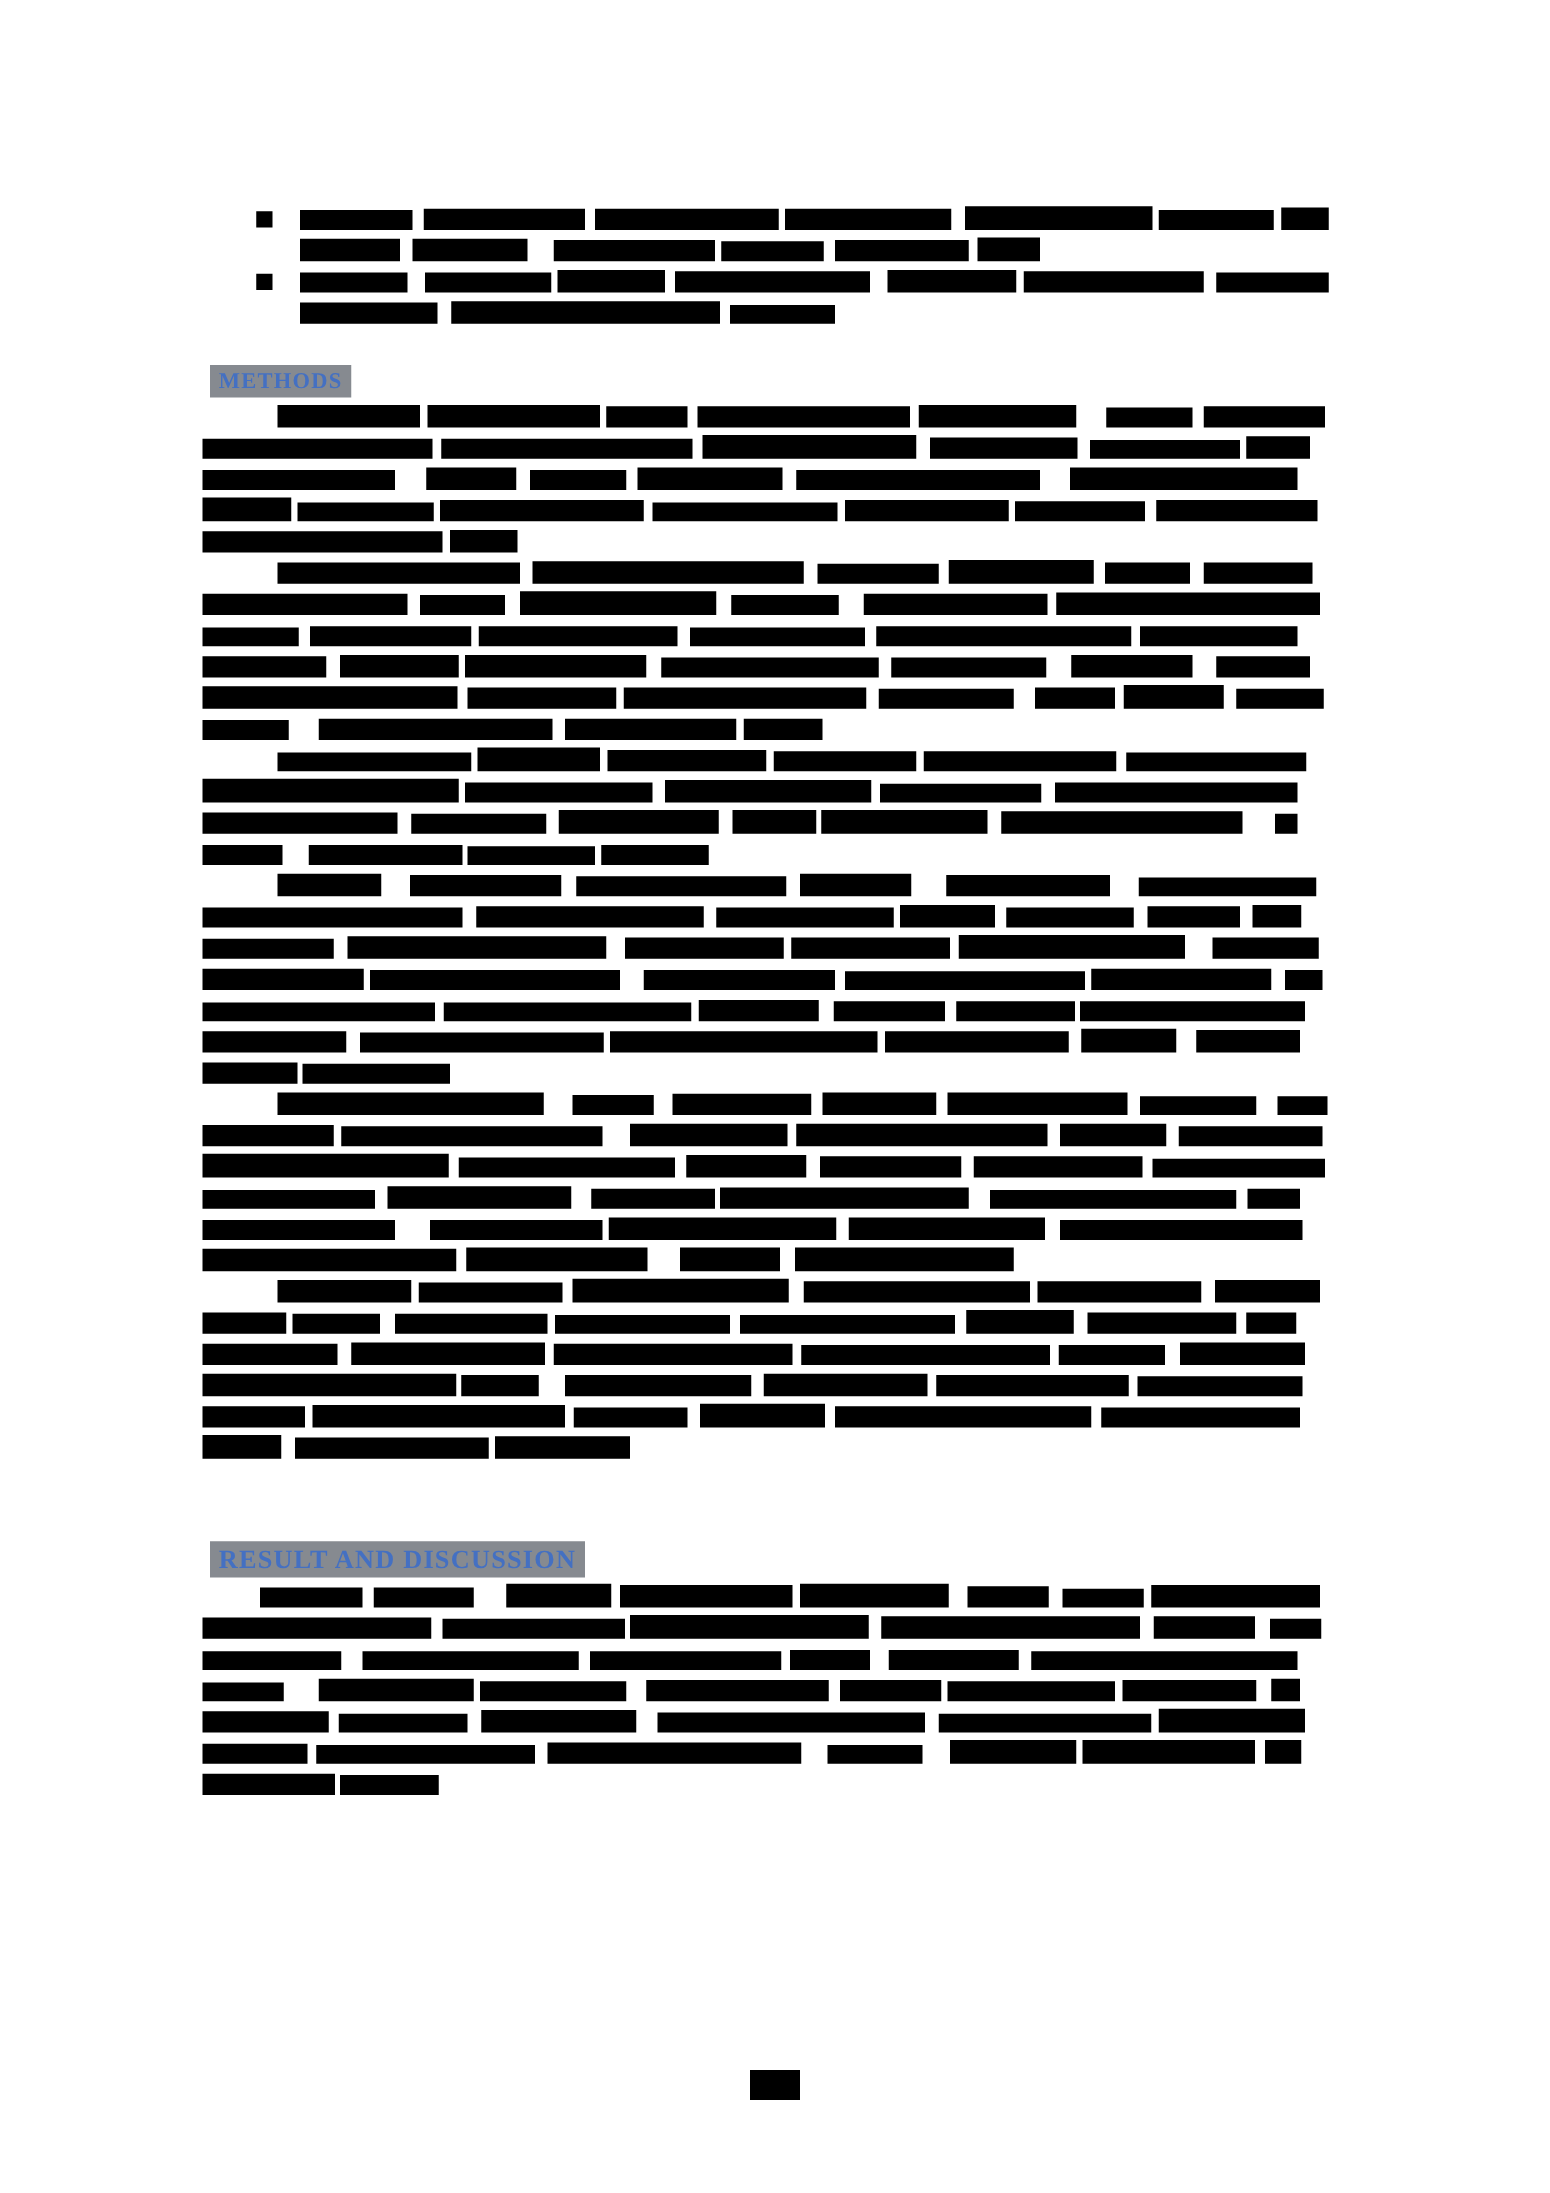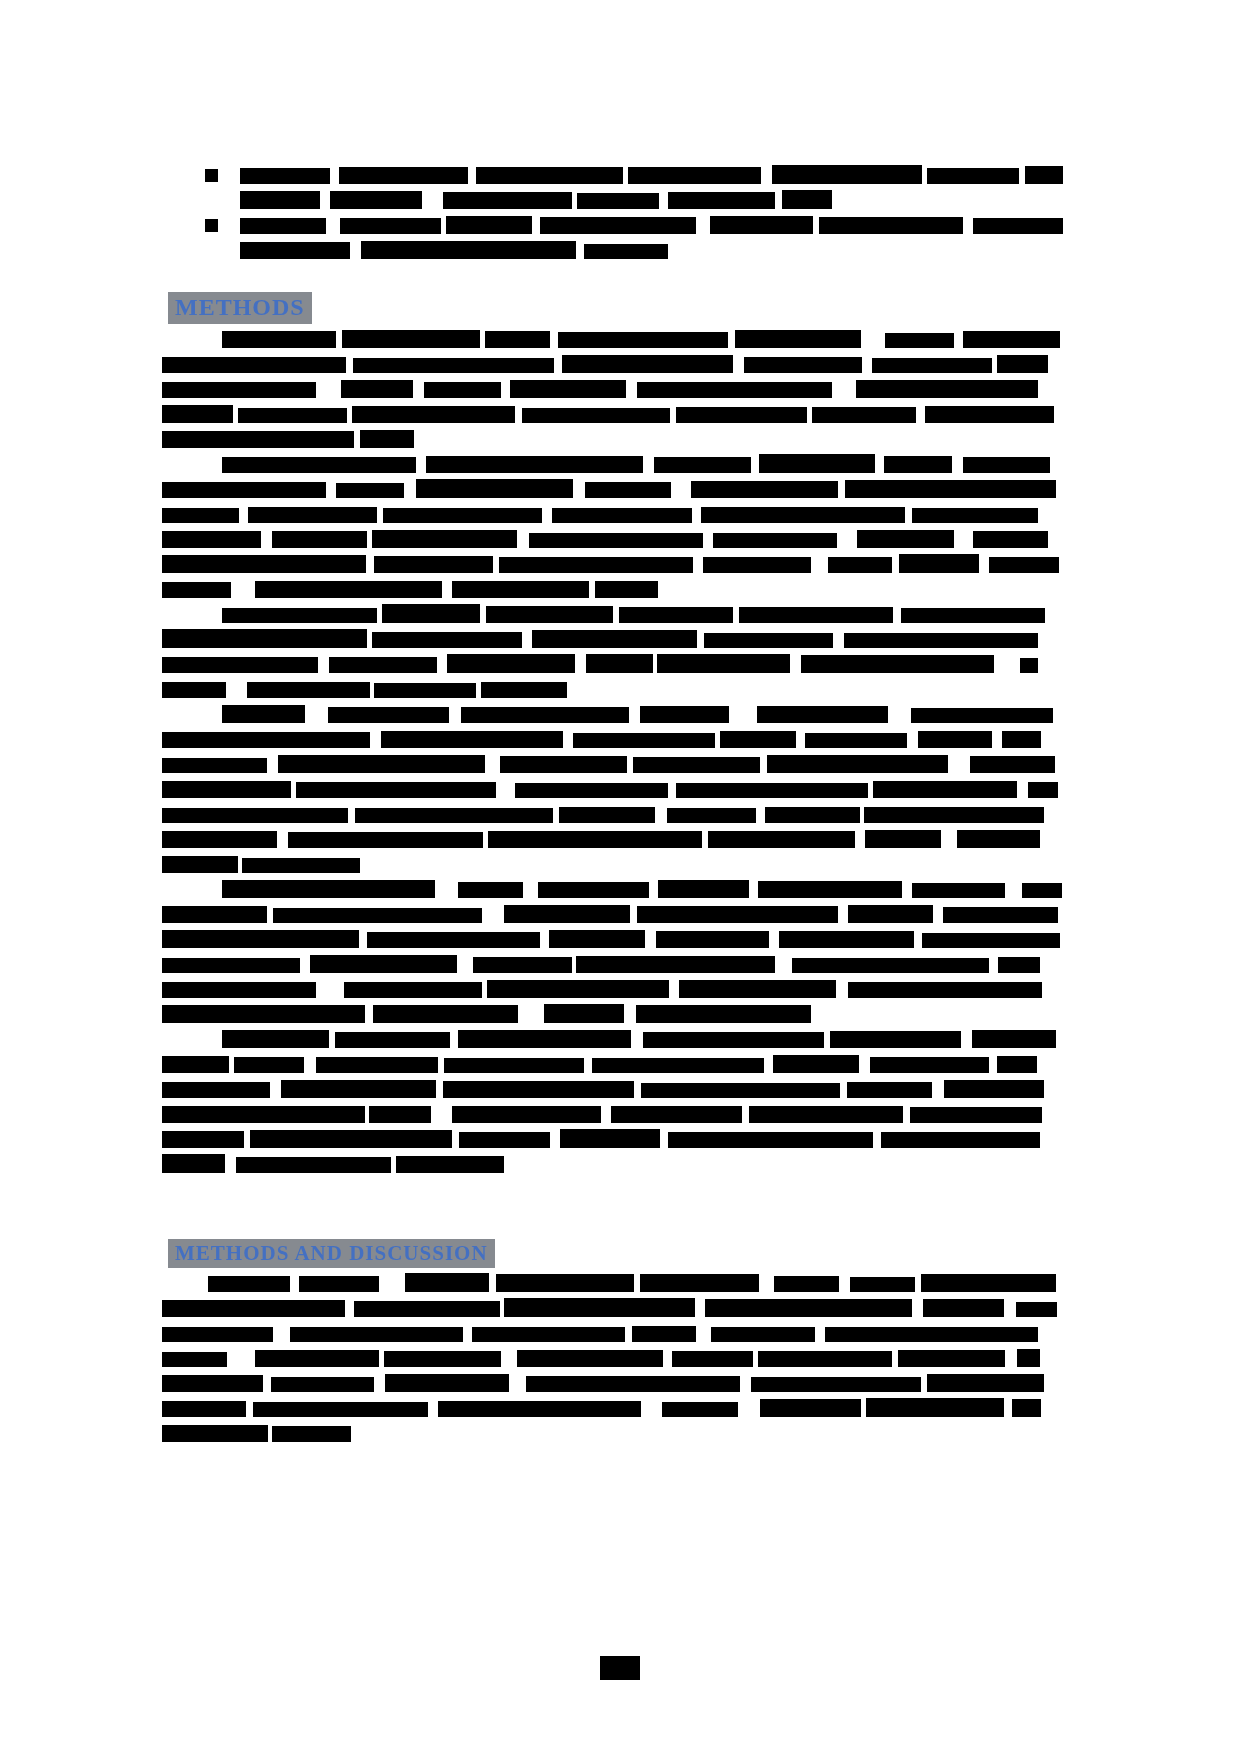--- a/index.html
+++ b/index.html
@@ -20,21 +20,21 @@
   .rline{height:18px;margin-bottom:7px;display:flex;align-items:flex-end;}
   .rseg{background:#000;display:block;}
   
   .hl-heading{
     display:inline-block;
     font-weight:bold;
     padding:3px 7px 4px 7px;
     letter-spacing:1px;
     line-height:1.05;
   }
-  .h-methods{font-size:24px;margin:26px 0 0 6px;text-align:right;}
+  .h-methods{font-size:18px;margin:26px 0 0 6px;text-align:right;}
   .h-results{font-size:21px;margin:59px 0 0 6px;}
   .body-block{margin-top:6px;}
   .para{margin:0;}
   
   .page-number-blob{position:absolute;left:600px;top:1656px;width:40px;height:24px;background:#000;}
 </style>
 </head>
 <body>
 
 <div class="page">
@@ -358,21 +358,21 @@
         </div>
         <div class="rline">
           <span class="rseg" style="width: 63.3806px; height: 18.8913px; background: rgb(0, 0, 0); margin-right: 10.6015px;"></span>
           <span class="rseg" style="width: 155.432px; height: 16.6191px; background: rgb(0, 0, 0); margin-right: 4.29907px;"></span>
           <span class="rseg" style="width: 108.667px; height: 17.5023px; background: rgb(0, 0, 0); margin-right: 0px;"></span>
         </div>
       </div>
     </div>
 
   <div>
-    <span class="hl-heading h-results" style="color: rgb(68, 112, 194); background: rgb(134, 138, 144);">METHODS AND DISCUSSION</span>
+    <span class="hl-heading h-results" style="color: rgb(68, 112, 194); background: rgb(134, 138, 144);">RESULT AND DISCUSSION</span>
   </div>
 
   <div class="body-block" id="results-body">
       <div class="para">
         <div class="rline" style="padding-left: 46px;">
           <span class="rseg" style="width: 82.1832px; height: 16.001px; background: rgb(0, 0, 0); margin-right: 8.81115px;"></span>
           <span class="rseg" style="width: 80.0803px; height: 16.362px; background: rgb(0, 0, 0); margin-right: 26.2545px;"></span>
           <span class="rseg" style="width: 83.9151px; height: 18.9261px; background: rgb(0, 0, 0); margin-right: 6.9672px;"></span>
           <span class="rseg" style="width: 137.971px; height: 18.1358px; background: rgb(0, 0, 0); margin-right: 6.3296px;"></span>
           <span class="rseg" style="width: 118.076px; height: 18.4829px; background: rgb(0, 0, 0); margin-right: 15.2388px;"></span>

